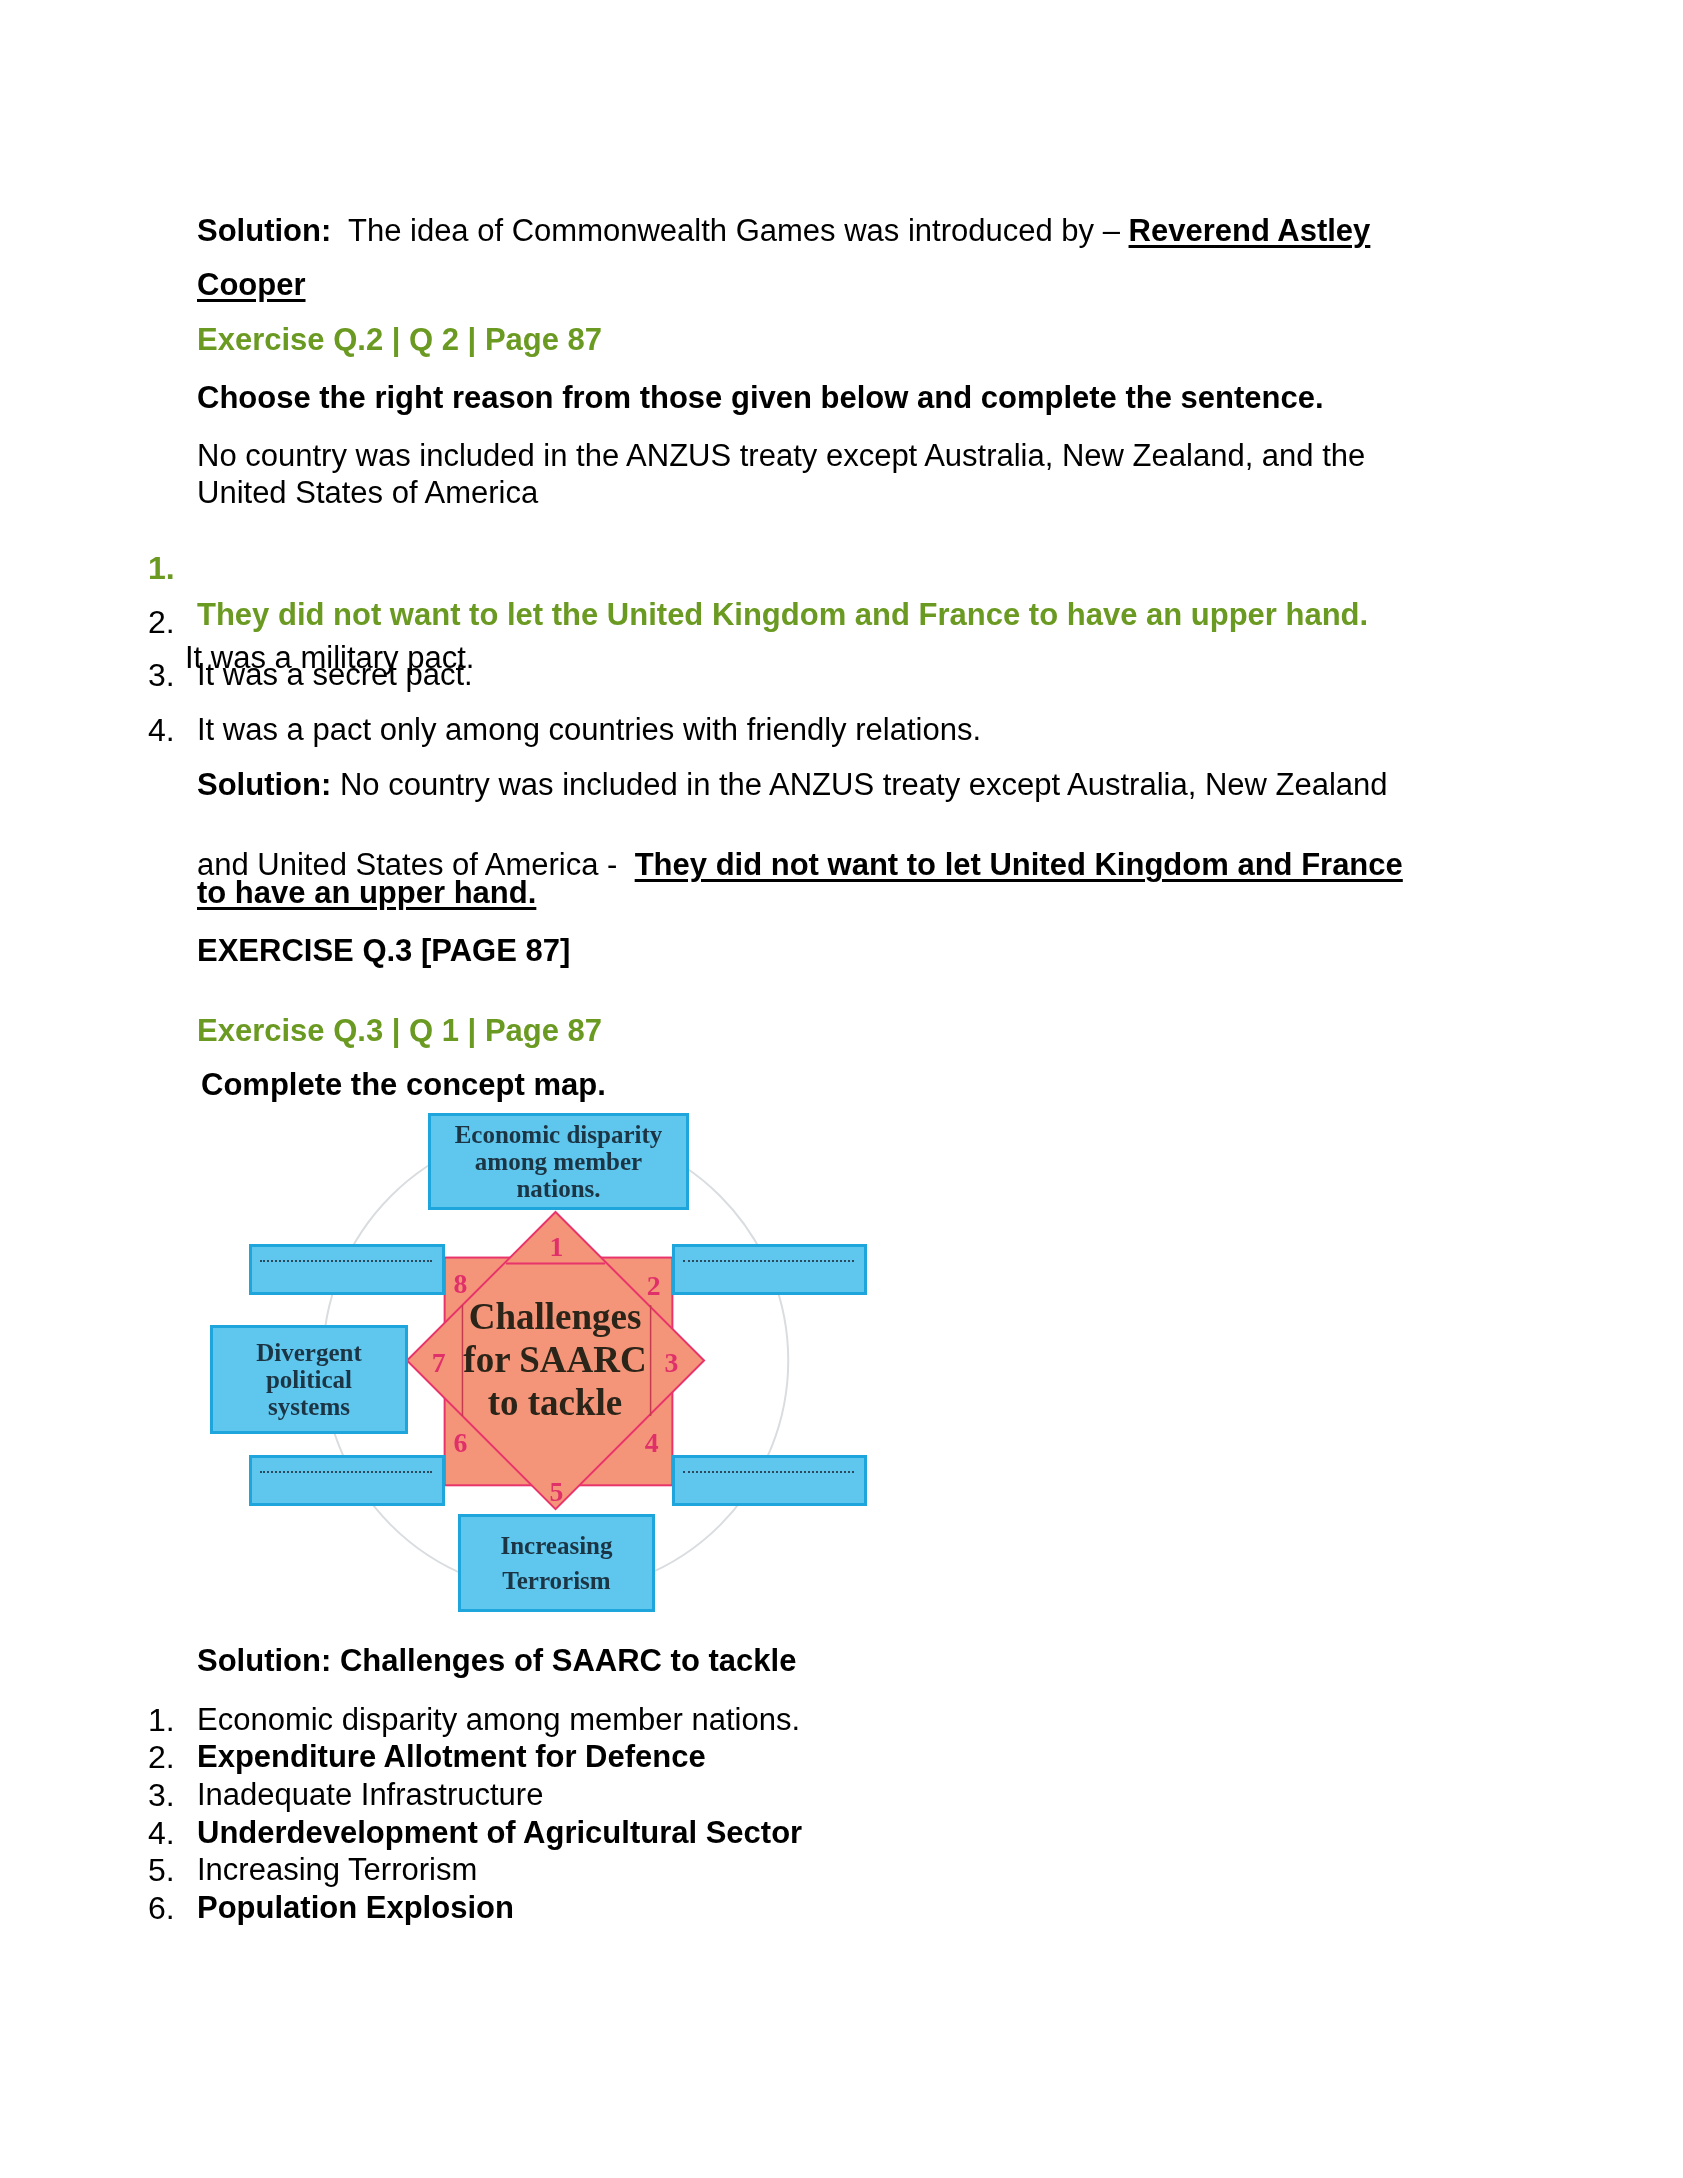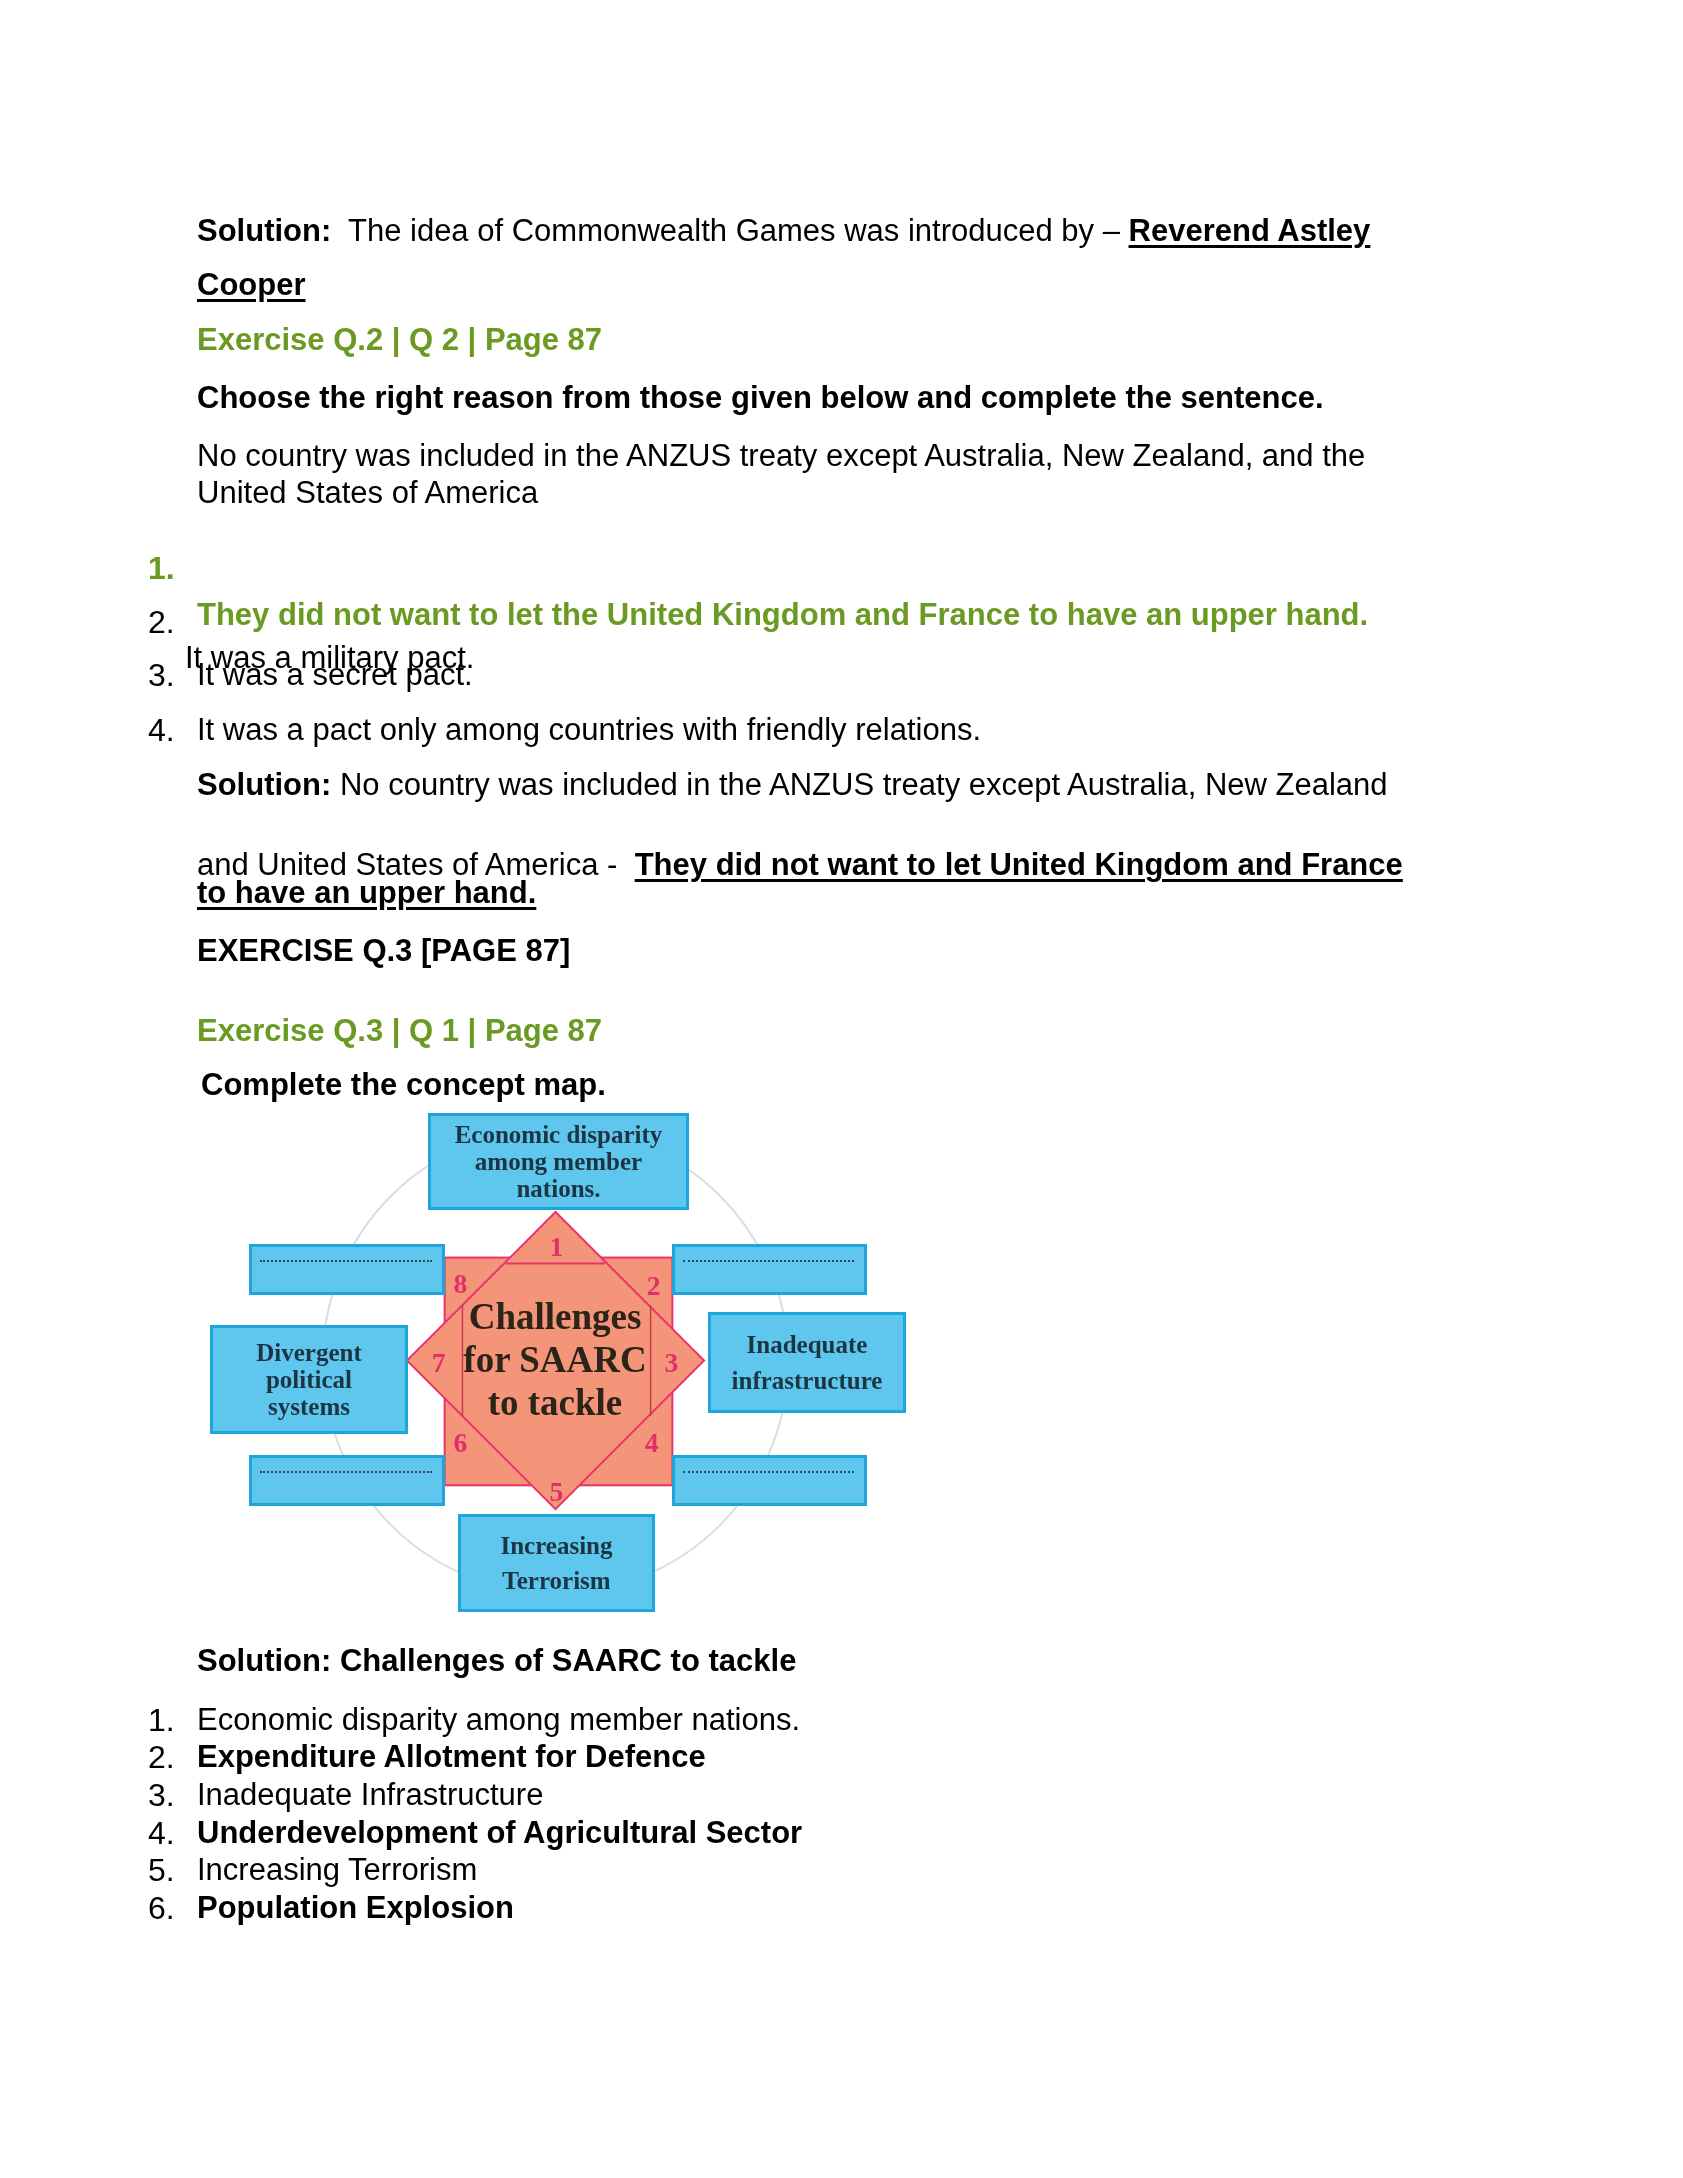--- a/index.html
+++ b/index.html
@@ -103,26 +103,20 @@
   <div class="blank" style="left:469px; top:137px; width:195px; height:51px;">
       <div class="line"></div>
     </div>
   <div class="box" style="left:7px; top:218px; width:198px; height:109px;">
     <div>
       <span>Divergent</span>
       <span>political</span>
       <span>systems</span>
     </div>
   </div>
-  <div class="box" style="left:505px; top:205px; width:198px; height:101px;">
-    <div>
-      <span style="line-height:36px;">Inadequate</span>
-      <span style="line-height:36px;">infrastructure</span>
-    </div>
-  </div>
   <div class="blank" style="left:46px; top:348px; width:196px; height:51px;">
       <div class="line"></div>
     </div>
   <div class="blank" style="left:469px; top:348px; width:195px; height:51px;">
       <div class="line"></div>
     </div>
   <div class="box" style="left:255px; top:407px; width:197px; height:98px;">
     <div>
       <span style="line-height:35px;">Increasing</span>
       <span style="line-height:35px;">Terrorism</span>

